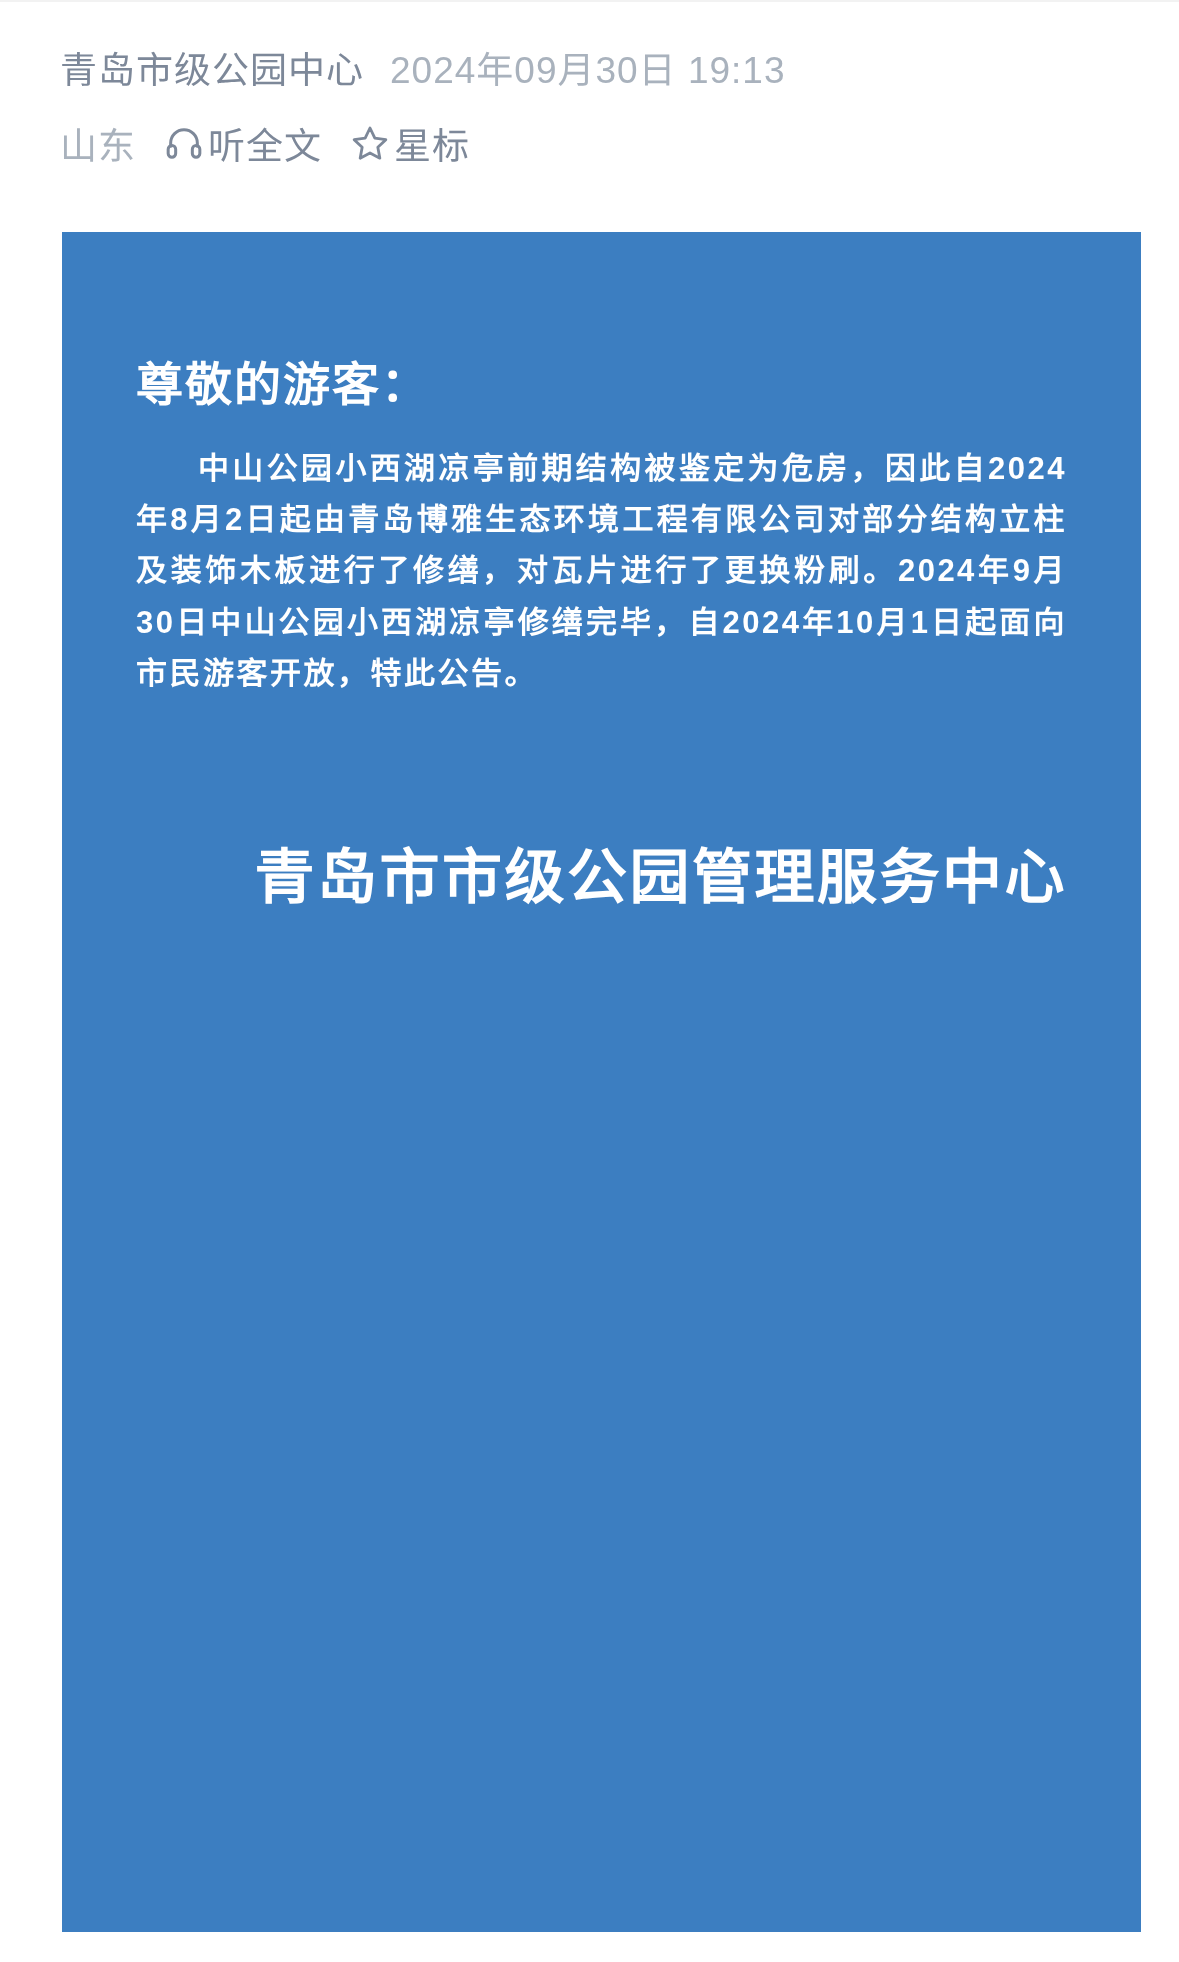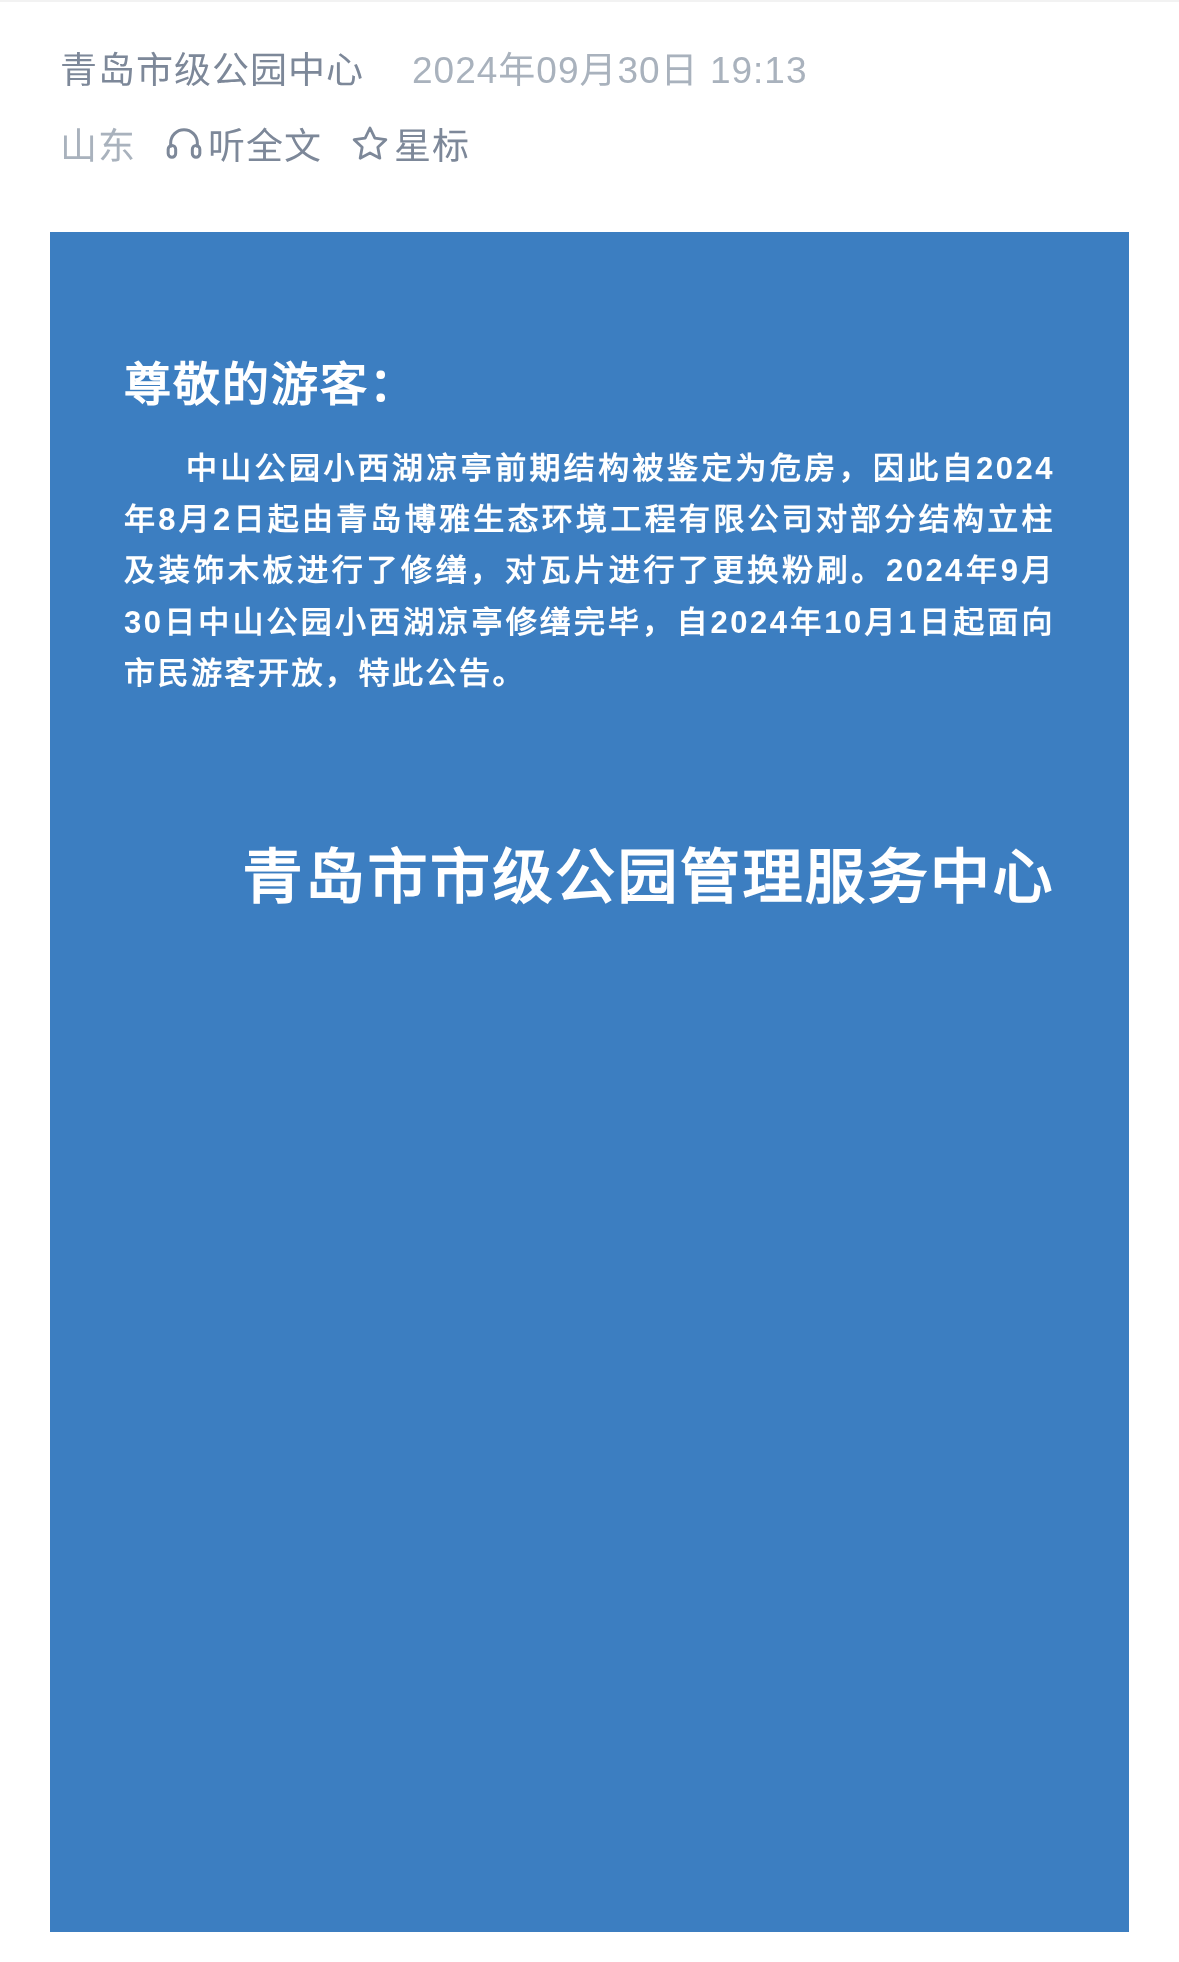--- a/index.html
+++ b/index.html
@@ -36,21 +36,20 @@
   }
   .account-name {
     color: #7d8899;
     font-size: 37px;
     letter-spacing: 1px;
   }
   .publish-time {
     color: #a9b2bd;
     font-size: 37px;
     letter-spacing: 1px;
-    margin-left: 22px;
   }
   .meta-line2 {
     display: flex;
     align-items: center;
     gap: 28px;
     margin-top: 22px;
     white-space: nowrap;
   }
   .location {
     color: #a9b2bd;
@@ -71,21 +70,21 @@
     justify-content: center;
     width: 40px;
     height: 40px;
     color: #7d8899;
   }
   .action .ico svg { display: block; }
 
   
   .notice-card {
     position: absolute;
-    left: 50px;
+    left: 62px;
     top: 232px;
     width: 1079px;
     height: 1700px;
     background: #3c7ec1;
     box-sizing: border-box;
     padding: 118px 74px 60px 74px;
     overflow: hidden;
   }
   .notice-salutation {
     color: #ffffff;

